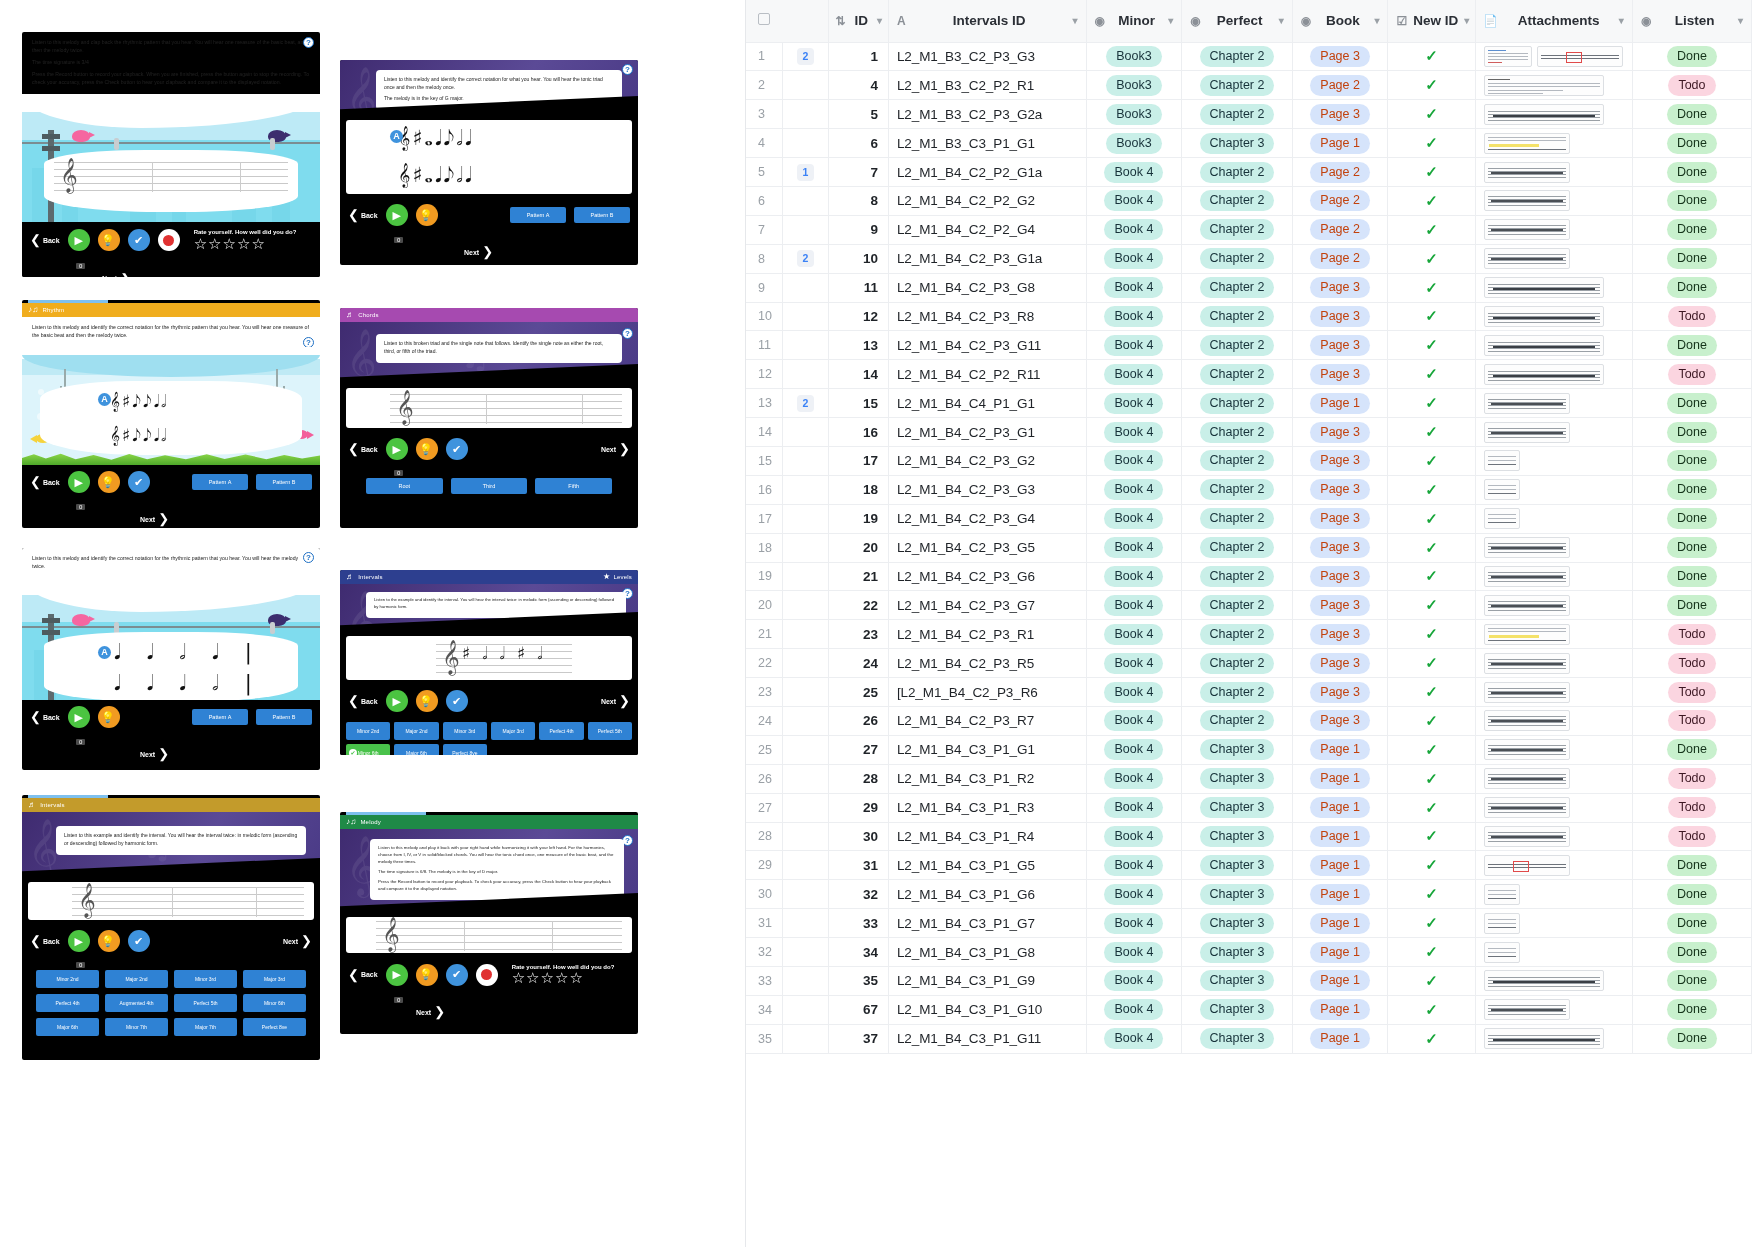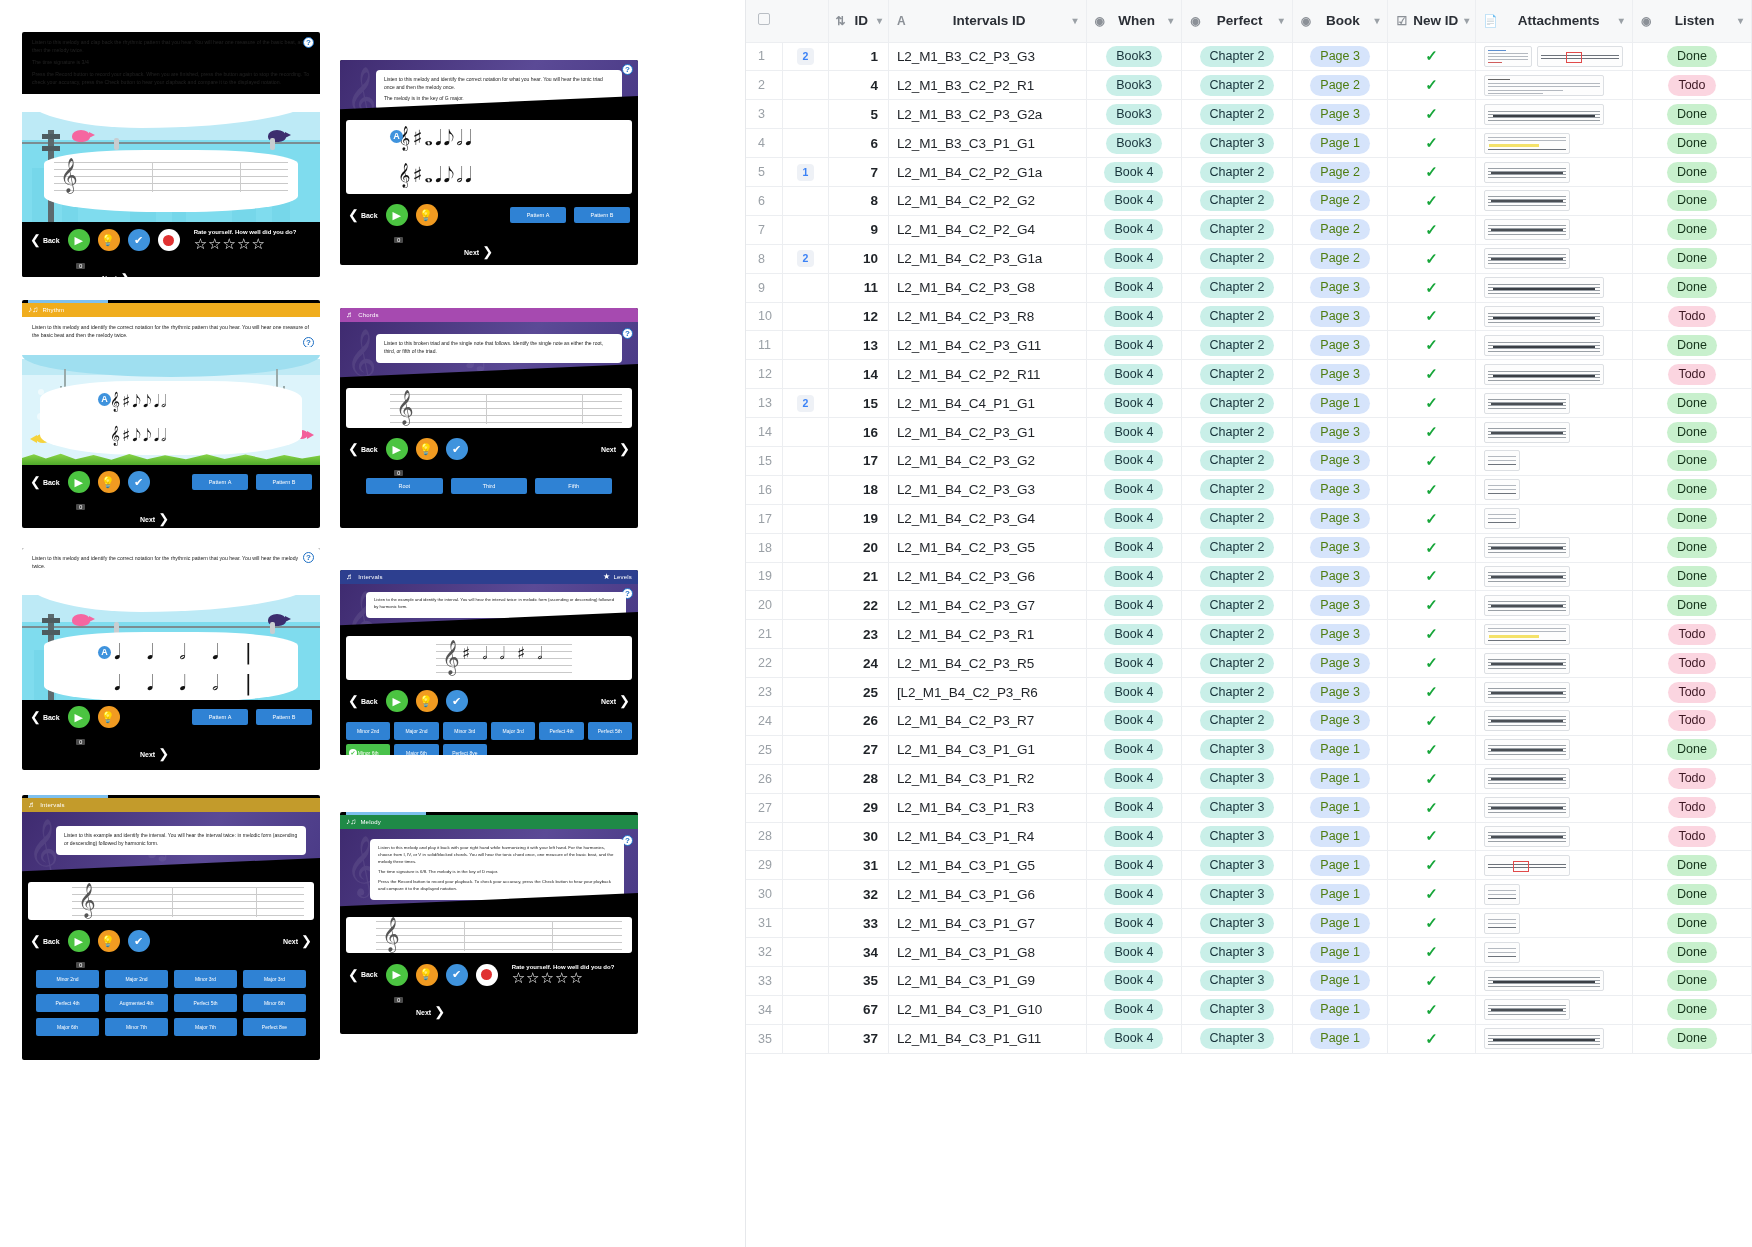--- a/index.html
+++ b/index.html
@@ -160,21 +160,21 @@
   .minibadge{display:inline-block;min-width:17px;height:17px;line-height:17px;border-radius:4px;background:#eef1f6;color:#3b82f6;font-size:10.5px;font-weight:600;}
   .c-id{width:56px;text-align:right;font-weight:600;padding-right:10px;}
   .c-comp{width:186px;font-size:13.5px;letter-spacing:-0.1px;white-space:nowrap;overflow:hidden;}
   .c-book,.c-chap,.c-page{text-align:center;}
   .c-book{width:90px;} .c-chap{width:104px;} .c-page{width:90px;}
   .c-new{width:82px;text-align:center;}
   .c-att{width:148px;}
   .c-stat{width:112px;text-align:center;}
   .pill{display:inline-block;padding:3px 10px;border-radius:11px;font-size:12.5px;line-height:15px;}
   .pill.teal{background:#c9efe8;color:#17323a;}
-  .pill.blue{background:#d6e4fb;color:#4d7c0f;}
+  .pill.blue{background:#d6e4fb;color:#c2410c;}
   .pill.green{background:#c8f0cd;color:#14331a;}
   .pill.pink{background:#fbd5e0;color:#3d1723;}
   .tick{color:#17a63a;font-size:15px;font-weight:bold;}
   .thumbs{display:flex;gap:5px;align-items:center;}
   .thumb{height:21px;border:1px solid #dcdfe3;border-radius:2px;background:#fdfdfd;position:relative;overflow:hidden;flex:0 0 auto;}
   .thumb.w-doc{width:48px;} .thumb.w-wide{width:120px;} .thumb.w-mid{width:86px;} .thumb.w-sm{width:36px;}
   .thumb .ln{position:absolute;left:3px;right:3px;height:1px;background:#b4b9c0;}
   .thumb .ln.dk{background:#6d737b;}
   .thumb .red{position:absolute;border:1px solid #e04a4a;}
   .thumb .hl{position:absolute;background:#f4e26a;}
@@ -665,21 +665,21 @@
           <th>
             <div class="th-in">
               <span class="hicon">A</span>
               <span class="cap">Intervals ID</span>
               <span class="caret">▾</span>
             </div>
           </th>
           <th>
             <div class="th-in">
               <span class="hicon">◉</span>
-              <span class="cap">When</span>
+              <span class="cap">Minor</span>
               <span class="caret">▾</span>
             </div>
           </th>
           <th>
             <div class="th-in">
               <span class="hicon">◉</span>
               <span class="cap">Perfect</span>
               <span class="caret">▾</span>
             </div>
           </th>

